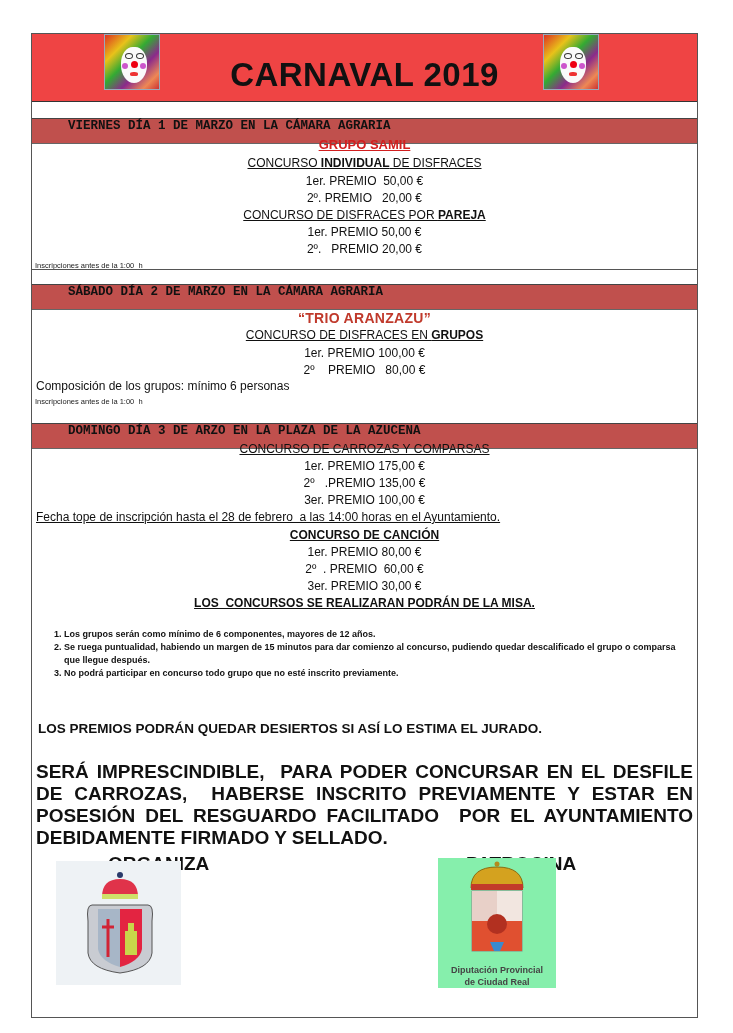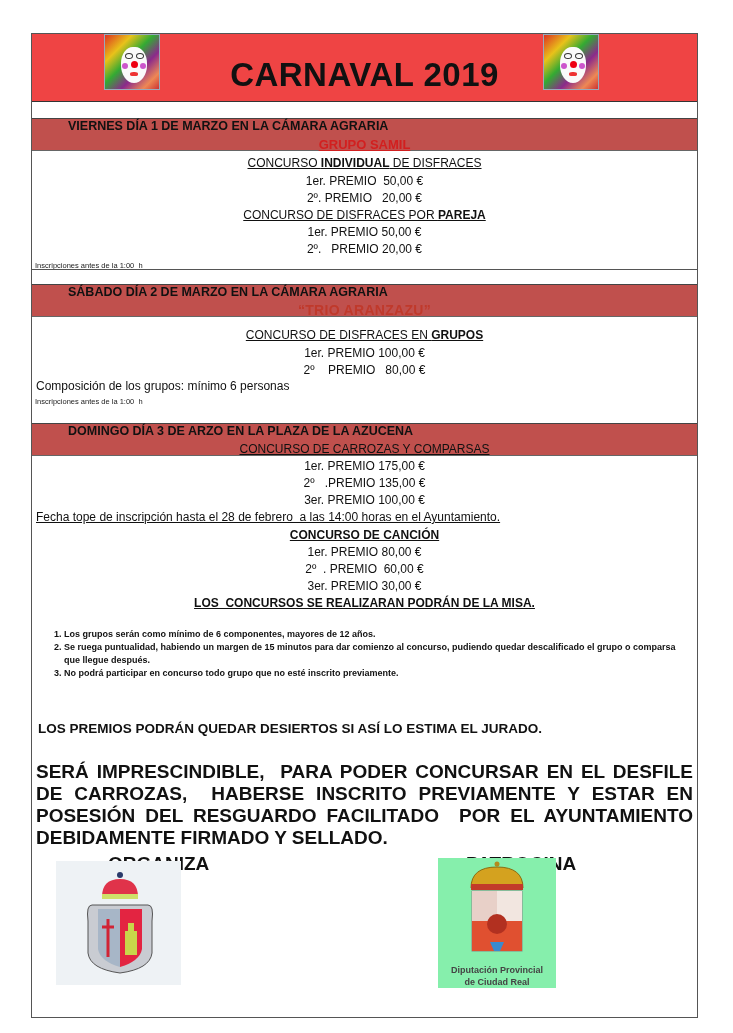--- a/index.html
+++ b/index.html
@@ -20,29 +20,29 @@
   .clown .face { position: absolute; left: 16px; top: 12px; width: 26px; height: 36px;
                  background: #fafafa; border-radius: 45% 45% 50% 50%; }
   .clown .nose { position: absolute; left: 10px; top: 14px; width: 7px; height: 7px;
                  background: #e01; border-radius: 50%; }
   .clown .cheek { position: absolute; top: 16px; width: 6px; height: 6px; background: #c5c; border-radius: 50%; }
   .clown .cheek.l { left: 1px; } .clown .cheek.r { left: 19px; }
   .clown .eye { position: absolute; top: 6px; width: 6px; height: 4px; border: 1px solid #333; border-radius: 50%; }
   .clown .eye.l { left: 4px; } .clown .eye.r { left: 15px; }
   .clown .mouth { position: absolute; left: 9px; top: 25px; width: 8px; height: 4px; background: #e33; border-radius: 40%; }
 
-  .bar { position: absolute; left: 0; width: 100%; height: 33px; background: #c0504d;
+  .bar { position: absolute; left: 0; width: 100%; height: 26px; background: #c0504d;
          border-top: 1.5px solid #444; border-bottom: 1px solid #666; box-sizing: border-box;
-         font-size: 12.5px; font-weight: bold; line-height: 15px; padding-left: 36px; color: #111; }
+         font-size: 12.5px; font-weight: bold; line-height: 15px; padding-left: 36px; color: #111; font-family: Liberation Mono, monospace; }
   .divider { position: absolute; left: 0; width: 100%; height: 0; border-top: 1.5px solid #555; }
 
   .center { position: absolute; left: 0; right: 0; text-align: center; font-size: 12px; line-height: 17px; }
   .u { text-decoration: underline; }
   .red { color: #d21f1f; font-weight: bold; font-size: 13px; }
-  .redbig { color: #c0392b; font-weight: bold; font-size: 14px; letter-spacing: 0.3px; }
+  .redbig { color: #c0392b; font-weight: bold; font-size: 14px; letter-spacing: 0.3px; margin-top: 8px; }
   .small { position: absolute; left: 3px; font-size: 7.5px; color: #222; }
   .leftline { position: absolute; left: 4px; font-size: 12px; }
   .rules { position: absolute; left: 18px; right: 6px; font-size: 9px; font-weight: bold; line-height: 13px; }
   .rules ol { margin: 0; padding-left: 14px; }
   .big1 { position: absolute; left: 6px; font-size: 13.5px; font-weight: bold; }
   .big2 { position: absolute; left: 4px; right: 4px; font-size: 19px; font-weight: bold;
           line-height: 22px; text-align: justify; text-align-last: left; }
   .orglabel { position: absolute; font-size: 19px; font-weight: bold; }
   .logo-org { position: absolute; left: 56px; top: 861px; width: 125px; height: 124px; background: #eef2f5; }
   .logo-pat { position: absolute; left: 438px; top: 858px; width: 118px; height: 130px; background: #86efac; }

